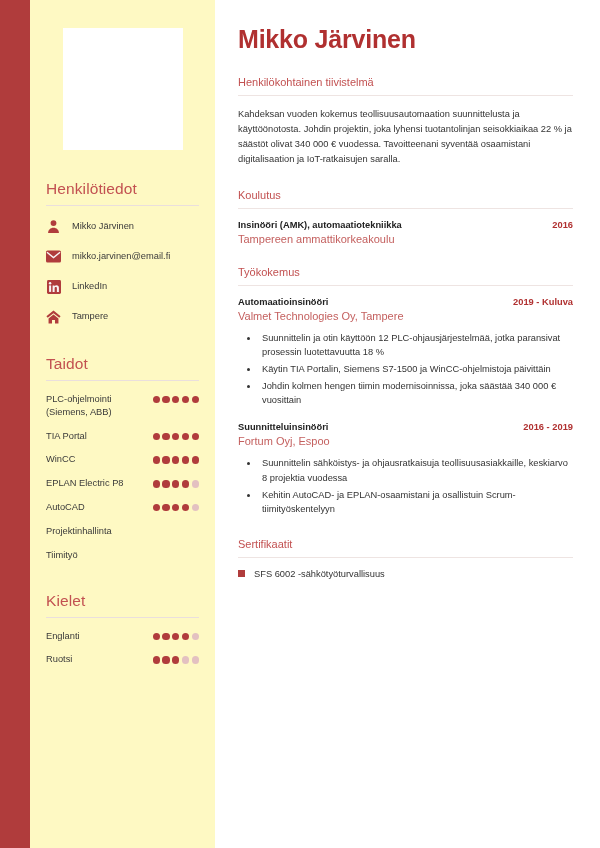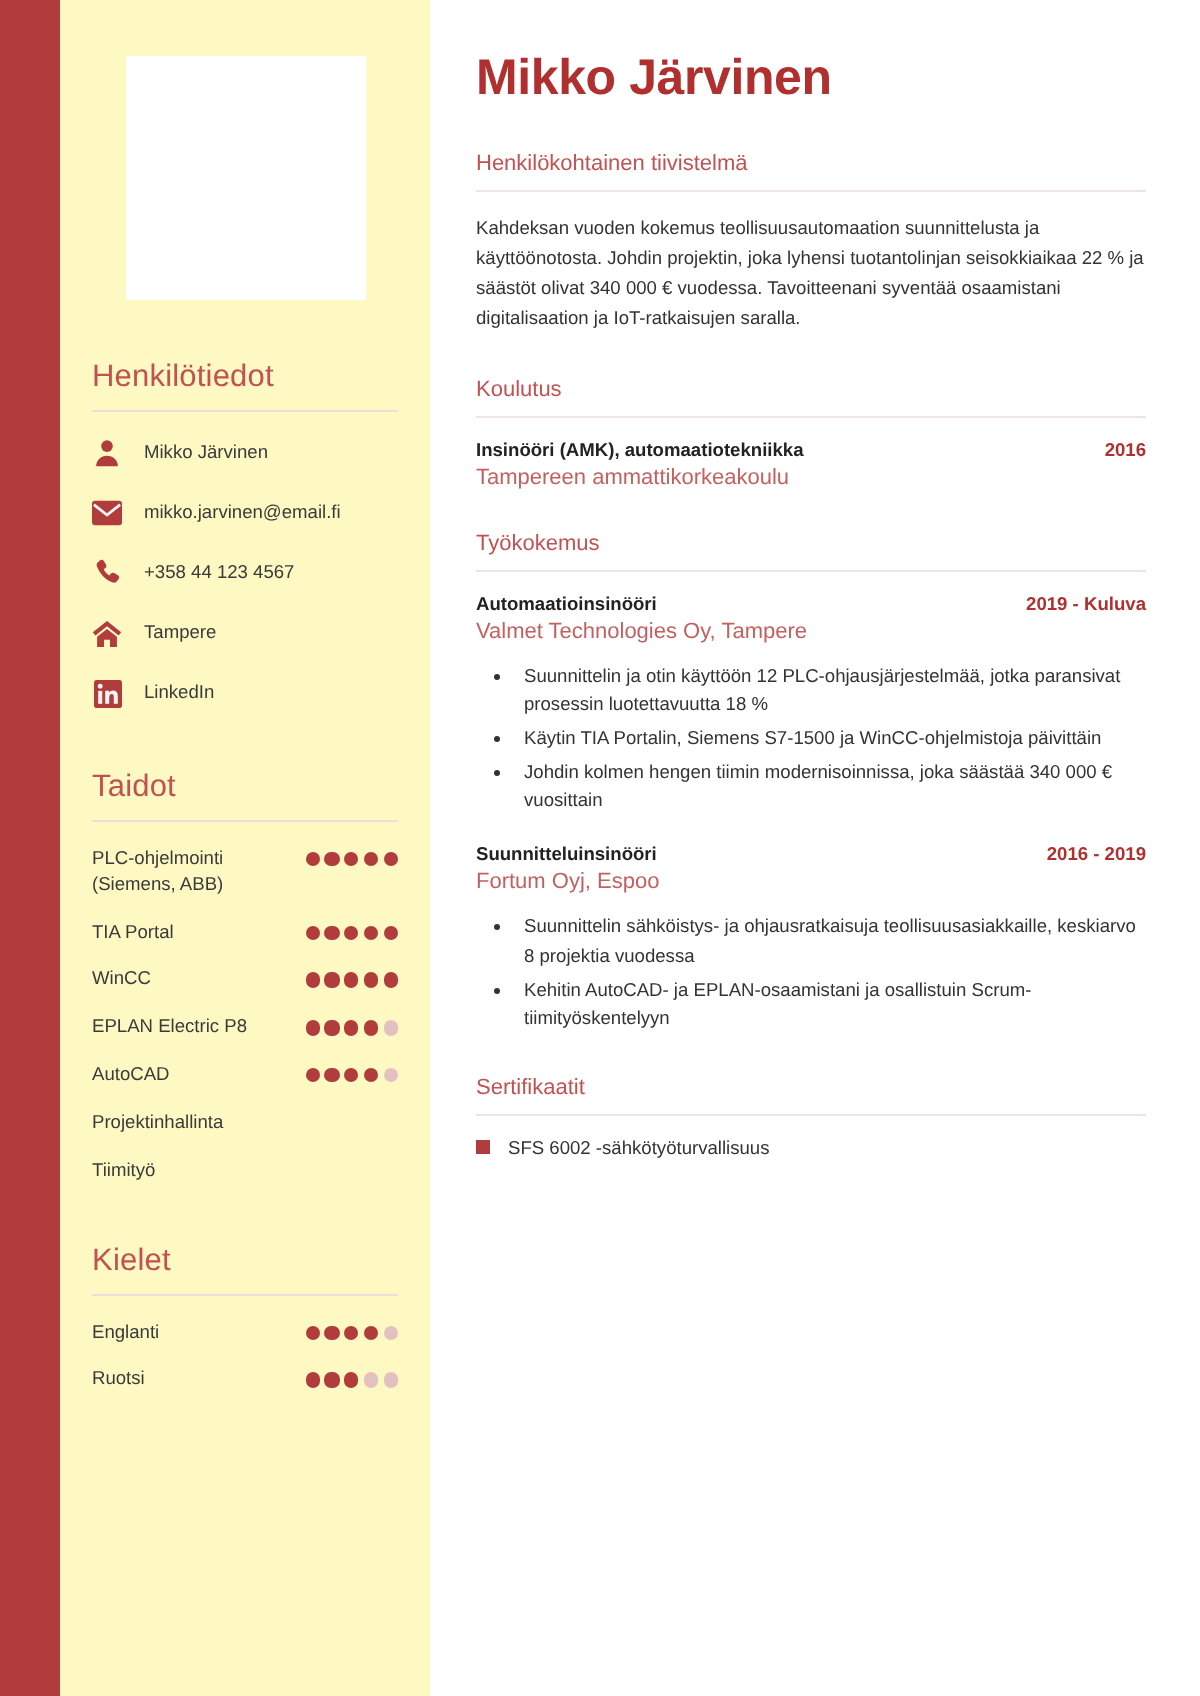--- a/index.html
+++ b/index.html
@@ -229,49 +229,41 @@
       <div class="contact-item">
         <span class="contact-icon">
           <svg width="15" height="13" viewBox="0 0 16 13" fill="currentColor">
             <rect x="0" y="0" width="16" height="13" rx="1.6"></rect>
             <path d="M1 2 L8 7.6 L15 2" stroke="#f8f4f3" stroke-width="1.5" fill="none"></path>
           </svg>
         </span>
         <span class="contact-text">mikko.jarvinen@email.fi</span>
       </div>
 
-      <div class="contact-item">
-        <span class="contact-icon">
-          <svg width="15" height="15" viewBox="0 0 16 16" fill="currentColor">
-            <path d="M4.3 1.2c.7-.5 1.6-.3 2 .4l1.2 2c.35.6.2 1.35-.35 1.78l-.85.66c.5 1.4 1.6 2.6 3 3.25l.7-.9c.43-.55 1.2-.7 1.8-.33l2 1.2c.7.42.9 1.35.4 2l-.9 1.2c-.5.66-1.35.93-2.1.63C7.5 11.9 4.1 8.5 2.6 4.4c-.3-.8-.05-1.6.6-2.1z"></path>
-          </svg>
-        </span>
-        <span class="contact-text">+358 44 123 4567</span>
-      </div>
-
-      <div class="contact-item">
-        <span class="contact-icon">
-          <svg width="15" height="14" viewBox="0 0 16 15" fill="currentColor">
-            <path d="M8 0.6 L15.6 6.6 L14.2 8.3 L8 3.4 L1.8 8.3 L0.4 6.6 Z"></path>
-            <path d="M8 4.8 L13.3 9 V14.4 H9.6 V10.6 H6.4 V14.4 H2.7 V9 Z"></path>
-          </svg>
-        </span>
-        <span class="contact-text">Tampere</span>
-      </div>
 
       <div class="contact-item">
         <span class="contact-icon">
           <svg width="14" height="14" viewBox="0 0 16 16" fill="currentColor">
             <rect x="0" y="0" width="16" height="16" rx="1.6"></rect>
             <rect x="2.4" y="6.2" width="2.3" height="7.4" fill="#f8f4f3"></rect>
             <circle cx="3.55" cy="3.6" r="1.4" fill="#f8f4f3"></circle>
             <path d="M6.4 6.2h2.2v1c.45-.75 1.3-1.2 2.3-1.2 1.8 0 2.7 1.1 2.7 3.1v4.5h-2.3V9.6c0-1-.35-1.6-1.2-1.6-.8 0-1.4.55-1.4 1.7v3.9H6.4z" fill="#f8f4f3"></path>
           </svg>
         </span>
         <span class="contact-text">LinkedIn</span>
+      </div>
+
+      <div class="contact-item">
+        <span class="contact-icon">
+          <svg width="15" height="14" viewBox="0 0 16 15" fill="currentColor">
+            <path d="M8 0.6 L15.6 6.6 L14.2 8.3 L8 3.4 L1.8 8.3 L0.4 6.6 Z"></path>
+            <path d="M8 4.8 L13.3 9 V14.4 H9.6 V10.6 H6.4 V14.4 H2.7 V9 Z"></path>
+          </svg>
+        </span>
+        <span class="contact-text">Tampere</span>
       </div>
 
     </div>
 
     <h2 class="side-heading">Taidot</h2>
     <div class="side-rule"></div>
     <div id="skills-list">
         <div class="skill-row">
           <div class="skill-name">PLC-ohjelmointi (Siemens, ABB)</div>
           <div class="dots">

